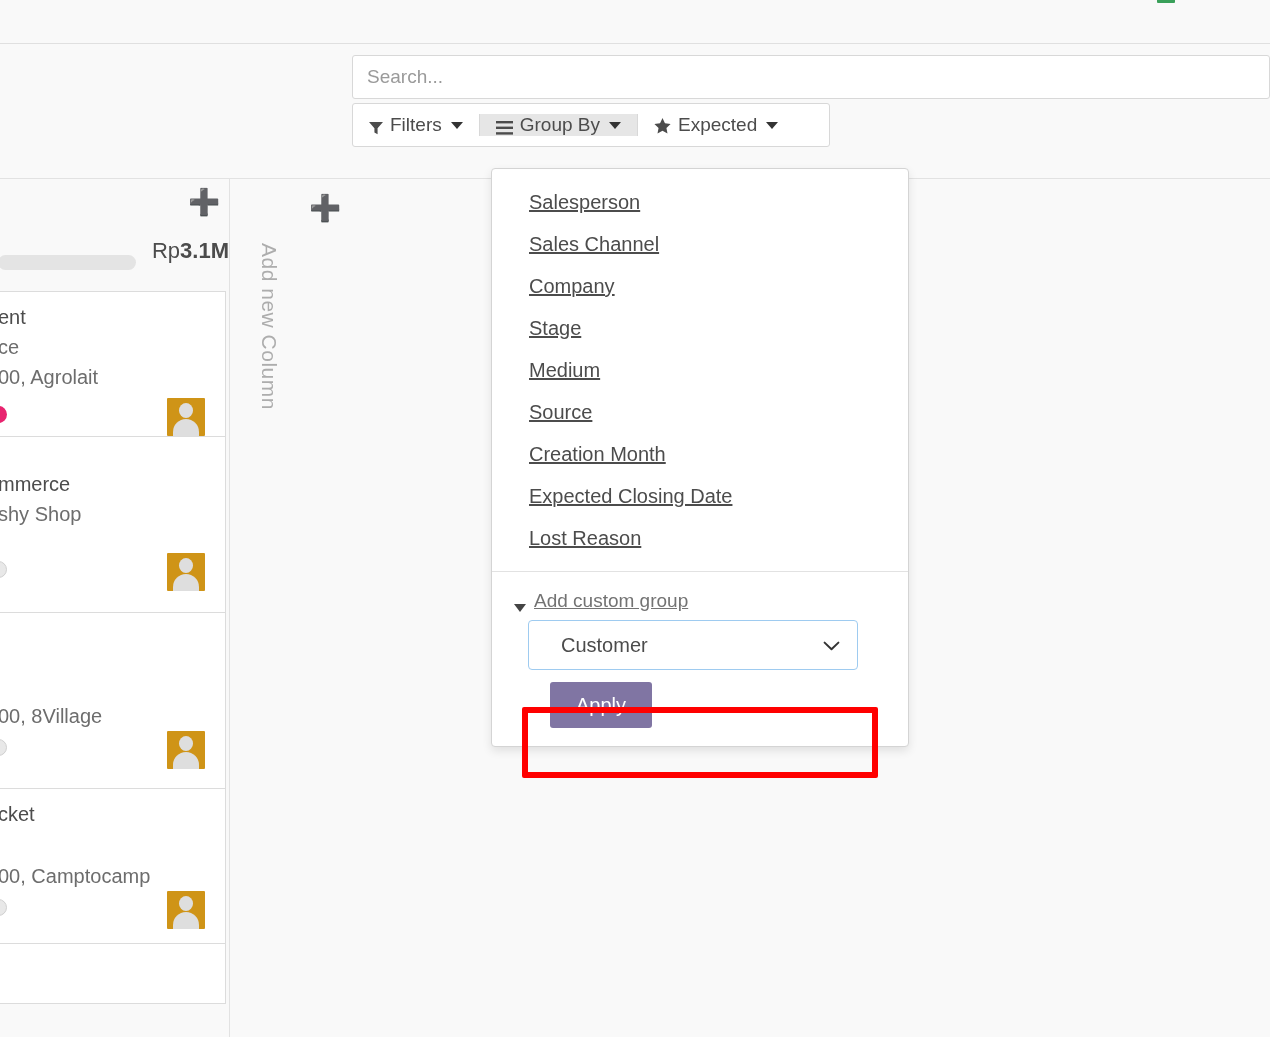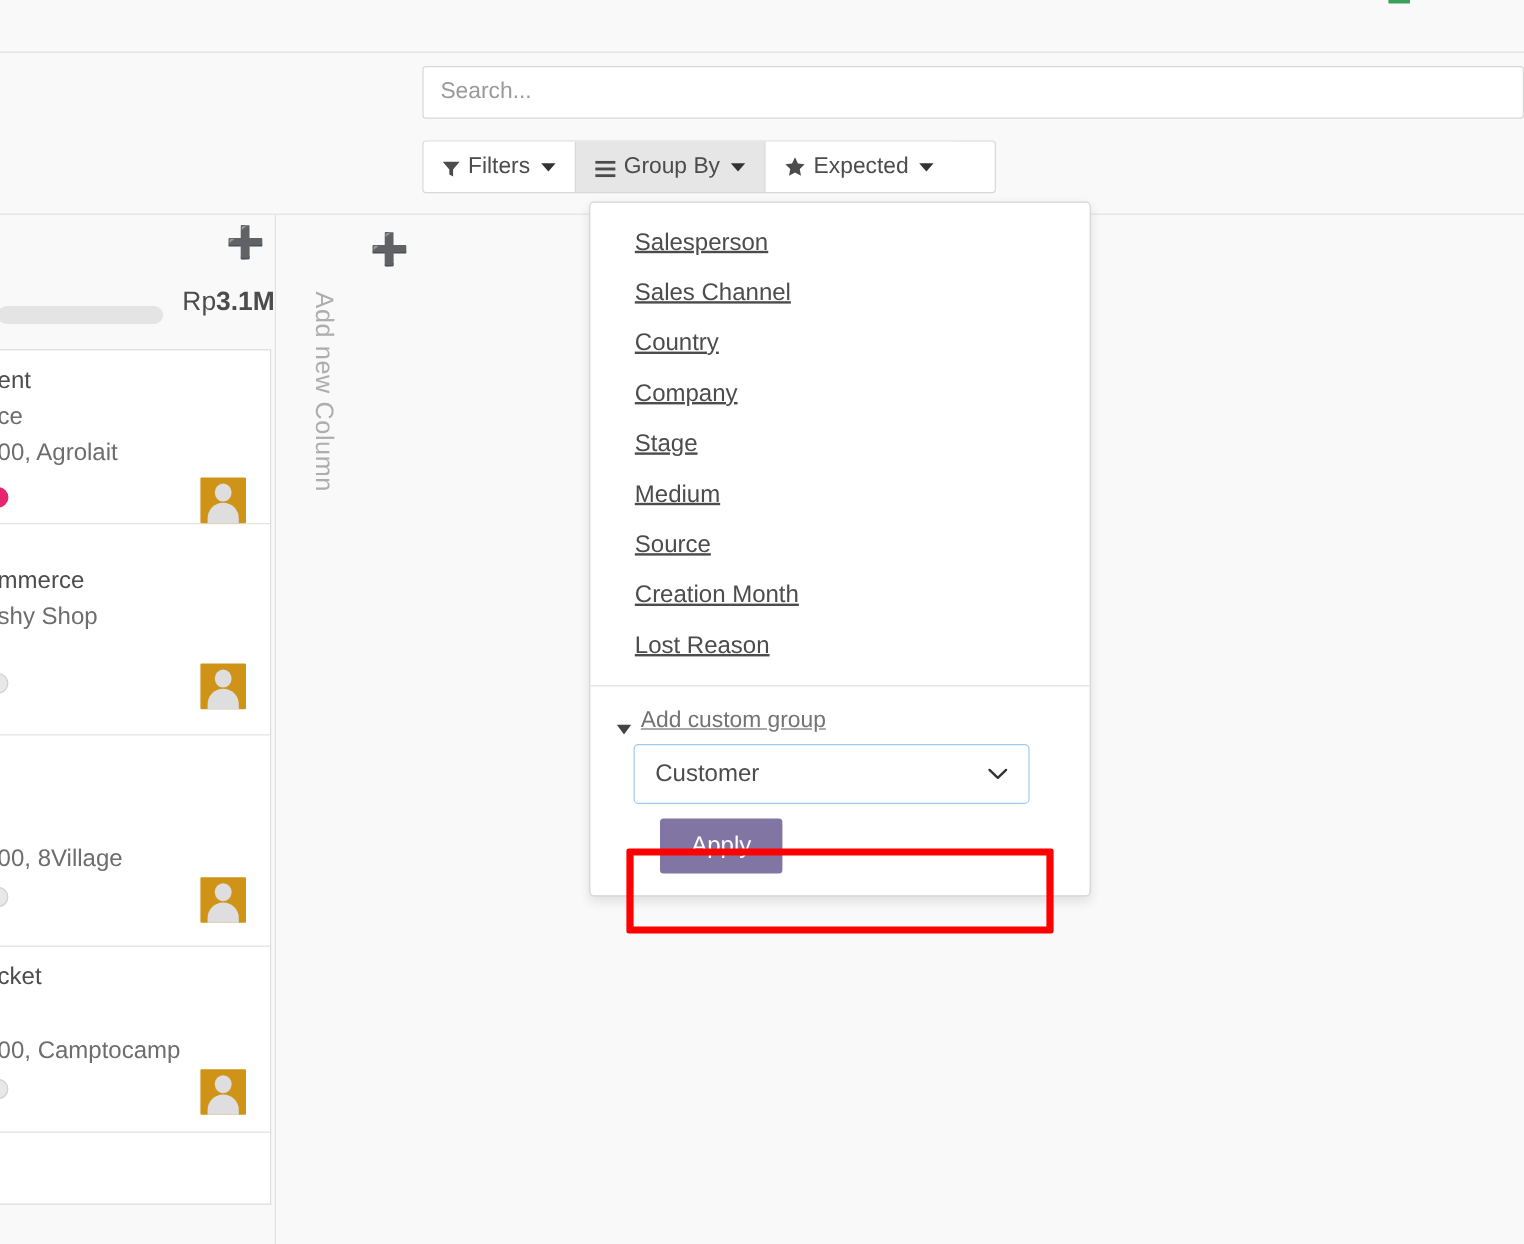--- a/index.html
+++ b/index.html
@@ -57,28 +57,29 @@
     outline: none;
     width: 100%;
     font-family: "Liberation Sans", sans-serif;
     font-size: 19px;
     color: #4c1d95;
     background: transparent;
   }
   .search-box input::placeholder { color: #9a9a9a; }
 
   .btn-group {
-    margin-top: 18px;
+    margin-top: 4px;
     display: flex;
     width: 478px;
     height: 44px;
     background: #ffffff;
     border: 1px solid #d8d8d8;
     border-radius: 3px;
     overflow: hidden;
+    align-items: center;
   }
   .btn-group > .tb-btn {
     display: flex;
     align-items: center;
     justify-content: center;
     gap: 7px;
     padding: 0 16px;
     font-size: 19px;
     color: #4c4c4c;
     background: #ffffff;
@@ -166,21 +167,21 @@
   }
   .gsel {
     width: 330px;
     height: 50px;
     border: 1px solid #9ecbf0;
     border-radius: 4px;
     background: #ffffff;
     font-family: "Liberation Sans", sans-serif;
     font-size: 20px;
     color: #4c4c4c;
-    padding-left: 17px;
+    padding-left: 32px;
     padding-right: 36px;
     appearance: none;
     -webkit-appearance: none;
     outline: none;
     cursor: pointer;
   }
   .sel-chev {
     position: absolute;
     right: 18px; top: 18px;
     width: 17px; height: 11px;
@@ -466,26 +467,26 @@
       <div class="addcol-label">Add new Column</div>
     </div>
 
     <div class="right-blank"></div>
   </div>
 
   <div class="dropdown">
 
     <div class="dd-item">Salesperson</div>
     <div class="dd-item">Sales Channel</div>
-    <div class="dd-item">Country</div>
     <div class="dd-item">Company</div>
     <div class="dd-item">Stage</div>
     <div class="dd-item">Medium</div>
     <div class="dd-item">Source</div>
     <div class="dd-item">Creation Month</div>
+    <div class="dd-item">Expected Closing Date</div>
     <div class="dd-item">Lost Reason</div>
 
     <div class="dd-divider"></div>
 
     <div class="dd-custom">
       <div class="dd-custom-toggle">
         <span class="tri"></span>
         <span class="lbl">Add custom group</span>
       </div>
 

